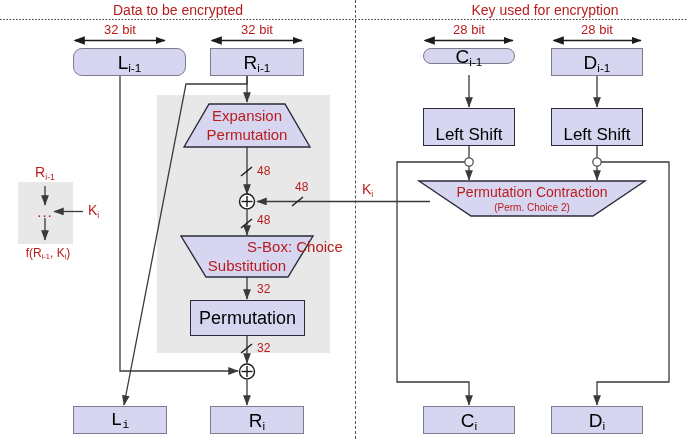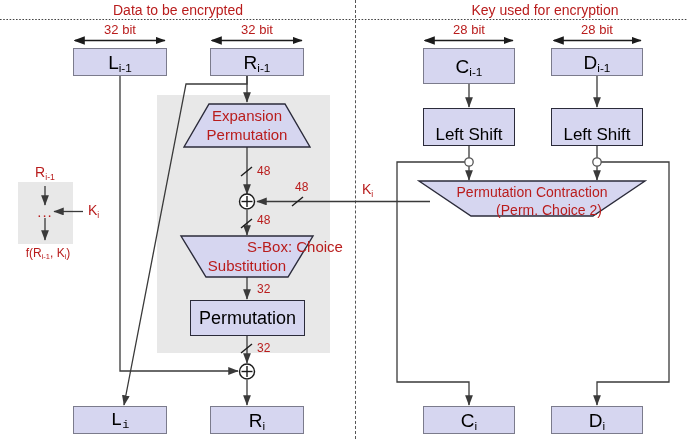--- a/index.html
+++ b/index.html
@@ -109,27 +109,27 @@
   </svg>
 
   <div class="lbl hdr ctr" style="left:178px;top:2px;">Data to be encrypted</div>
   <div class="lbl hdr ctr" style="left:521px;top:2px;margin-left:24px;">Key used for encryption</div>
 
   <div class="lbl bitlbl ctr" style="left:120px;top:22px;">32 bit</div>
   <div class="lbl bitlbl ctr" style="left:257px;top:22px;">32 bit</div>
   <div class="lbl bitlbl ctr" style="left:469px;top:22px;">28 bit</div>
   <div class="lbl bitlbl ctr" style="left:597px;top:22px;">28 bit</div>
 
-  <div class="regbox" style="left:73px;top:48px;width:94px;height:28px;">
+  <div class="regbox" style="left:73px;top:48px;width:113px;height:28px;border-radius:9px;">
     <span><span>L</span><sub>i-1</sub></span>
   </div>
   <div class="regbox" style="left:210px;top:48px;width:94px;height:28px;">
     <span><span>R</span><sub>i-1</sub></span>
   </div>
-  <div class="regbox" style="left:423px;top:48px;width:92px;height:36px;">
+  <div class="regbox" style="left:423px;top:48px;width:92px;height:16px;border-radius:12px;">
     <span><span>C</span><sub>i-1</sub></span>
   </div>
   <div class="regbox" style="left:551px;top:48px;width:92px;height:28px;">
     <span><span>D</span><sub>i-1</sub></span>
   </div>
 
   <div class="regbox" style="left:73px;top:406px;width:94px;height:28px;font-family:Liberation Mono, monospace;">
     <span><span>L</span><sub>i</sub></span>
   </div>
   <div class="regbox" style="left:210px;top:406px;width:94px;height:28px;">
@@ -167,21 +167,21 @@
   </div>
 
   <div class="regbox" style="left:423px;top:108px;width:92px;height:38px;border-color:#2b2b3a;align-items:flex-end;">
     <span style="font-size:17px;padding-bottom:2px;">Left Shift</span>
   </div>
   <div class="regbox" style="left:551px;top:108px;width:92px;height:38px;border-color:#2b2b3a;align-items:flex-end;">
     <span style="font-size:17px;padding-bottom:2px;">Left Shift</span>
   </div>
 
   <div class="lbl ctr" style="left:532px;top:184px;font-size:14px;">Permutation Contraction</div>
-  <div class="lbl ctr" style="left:549px;top:202px;font-size:14px;">(Perm. Choice 2)</div>
+  <div class="lbl ctr" style="left:532px;top:202px;font-size:10px;">(Perm. Choice 2)</div>
 
   <div class="lbl numlbl" style="left:257px;top:164px;">48</div>
   <div class="lbl numlbl" style="left:295px;top:180px;">48</div>
   <div class="lbl numlbl" style="left:257px;top:213px;">48</div>
   <div class="lbl numlbl" style="left:257px;top:282px;">32</div>
   <div class="lbl numlbl" style="left:257px;top:341px;">32</div>
 
   <div class="lbl kitxt" style="left:362px;top:181px;">
     <span>K</span><sub>i</sub>
   </div>

